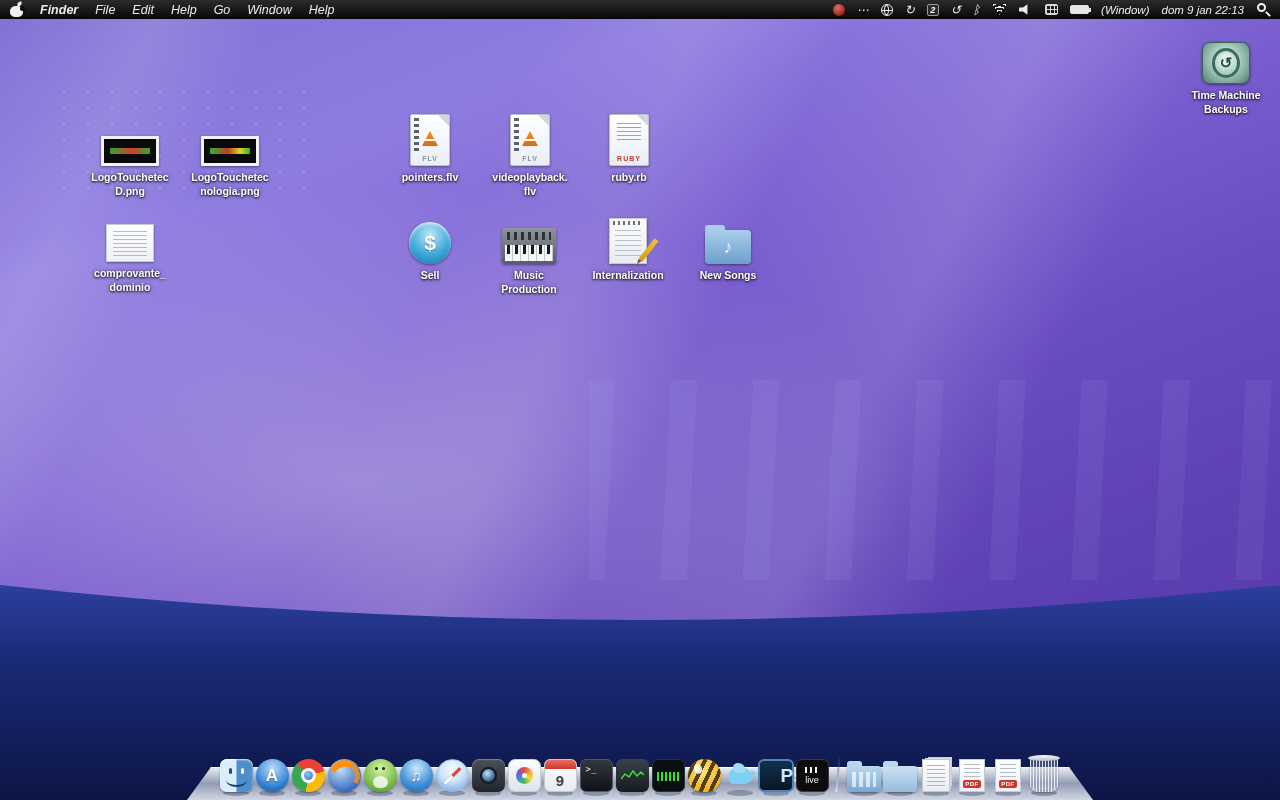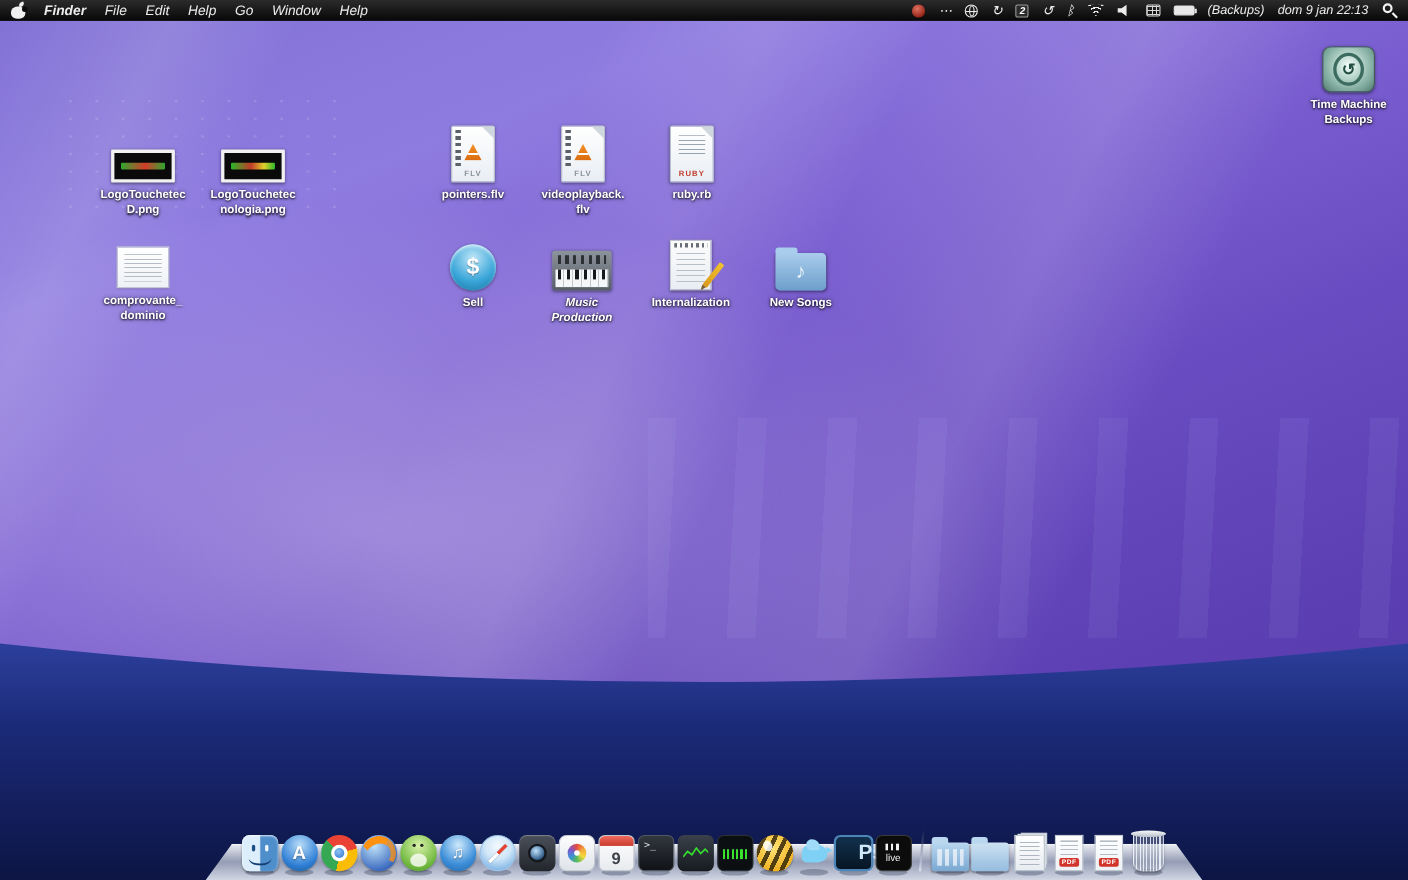--- a/index.html
+++ b/index.html
@@ -296,21 +296,21 @@
       <span class="glyph">↻</span>
       <span class="st-sq2">2</span>
       <span class="glyph">↺</span>
       <span class="glyph">ᛒ</span>
       <span class="st-wifi"></span>
       <span class="st-vol"></span>
       <span class="st-grid"></span>
       <span class="st-battery">
           <i></i>
         </span>
-      <span>(Backups)</span>
+      <span>(Window)</span>
       <span>dom 9 jan  22:13</span>
       <span class="st-spot">
           <i></i>
           <em></em>
         </span>
     </div>
   </div>
 
   <div class="desk-icon" style="left:1178px; top:26px;">
     <div class="art">
@@ -392,21 +392,21 @@
 
   <div class="desk-icon" style="left:382px; top:206px;">
     <div class="art">
         <div class="sell-circle">
       <span>$</span>
     </div>
       </div>
     <div class="dlabel">Sell</div>
   </div>
 
-  <div class="desk-icon" style="left:481px; top:206px;font-style:italic;">
+  <div class="desk-icon" style="left:481px; top:206px;">
     <div class="art">
         <div class="keyboard">
       <i class="knobs"></i>
           <i class="keys"></i>
     </div>
       </div>
     <div class="dlabel">Music
 Production</div>
   </div>
 

